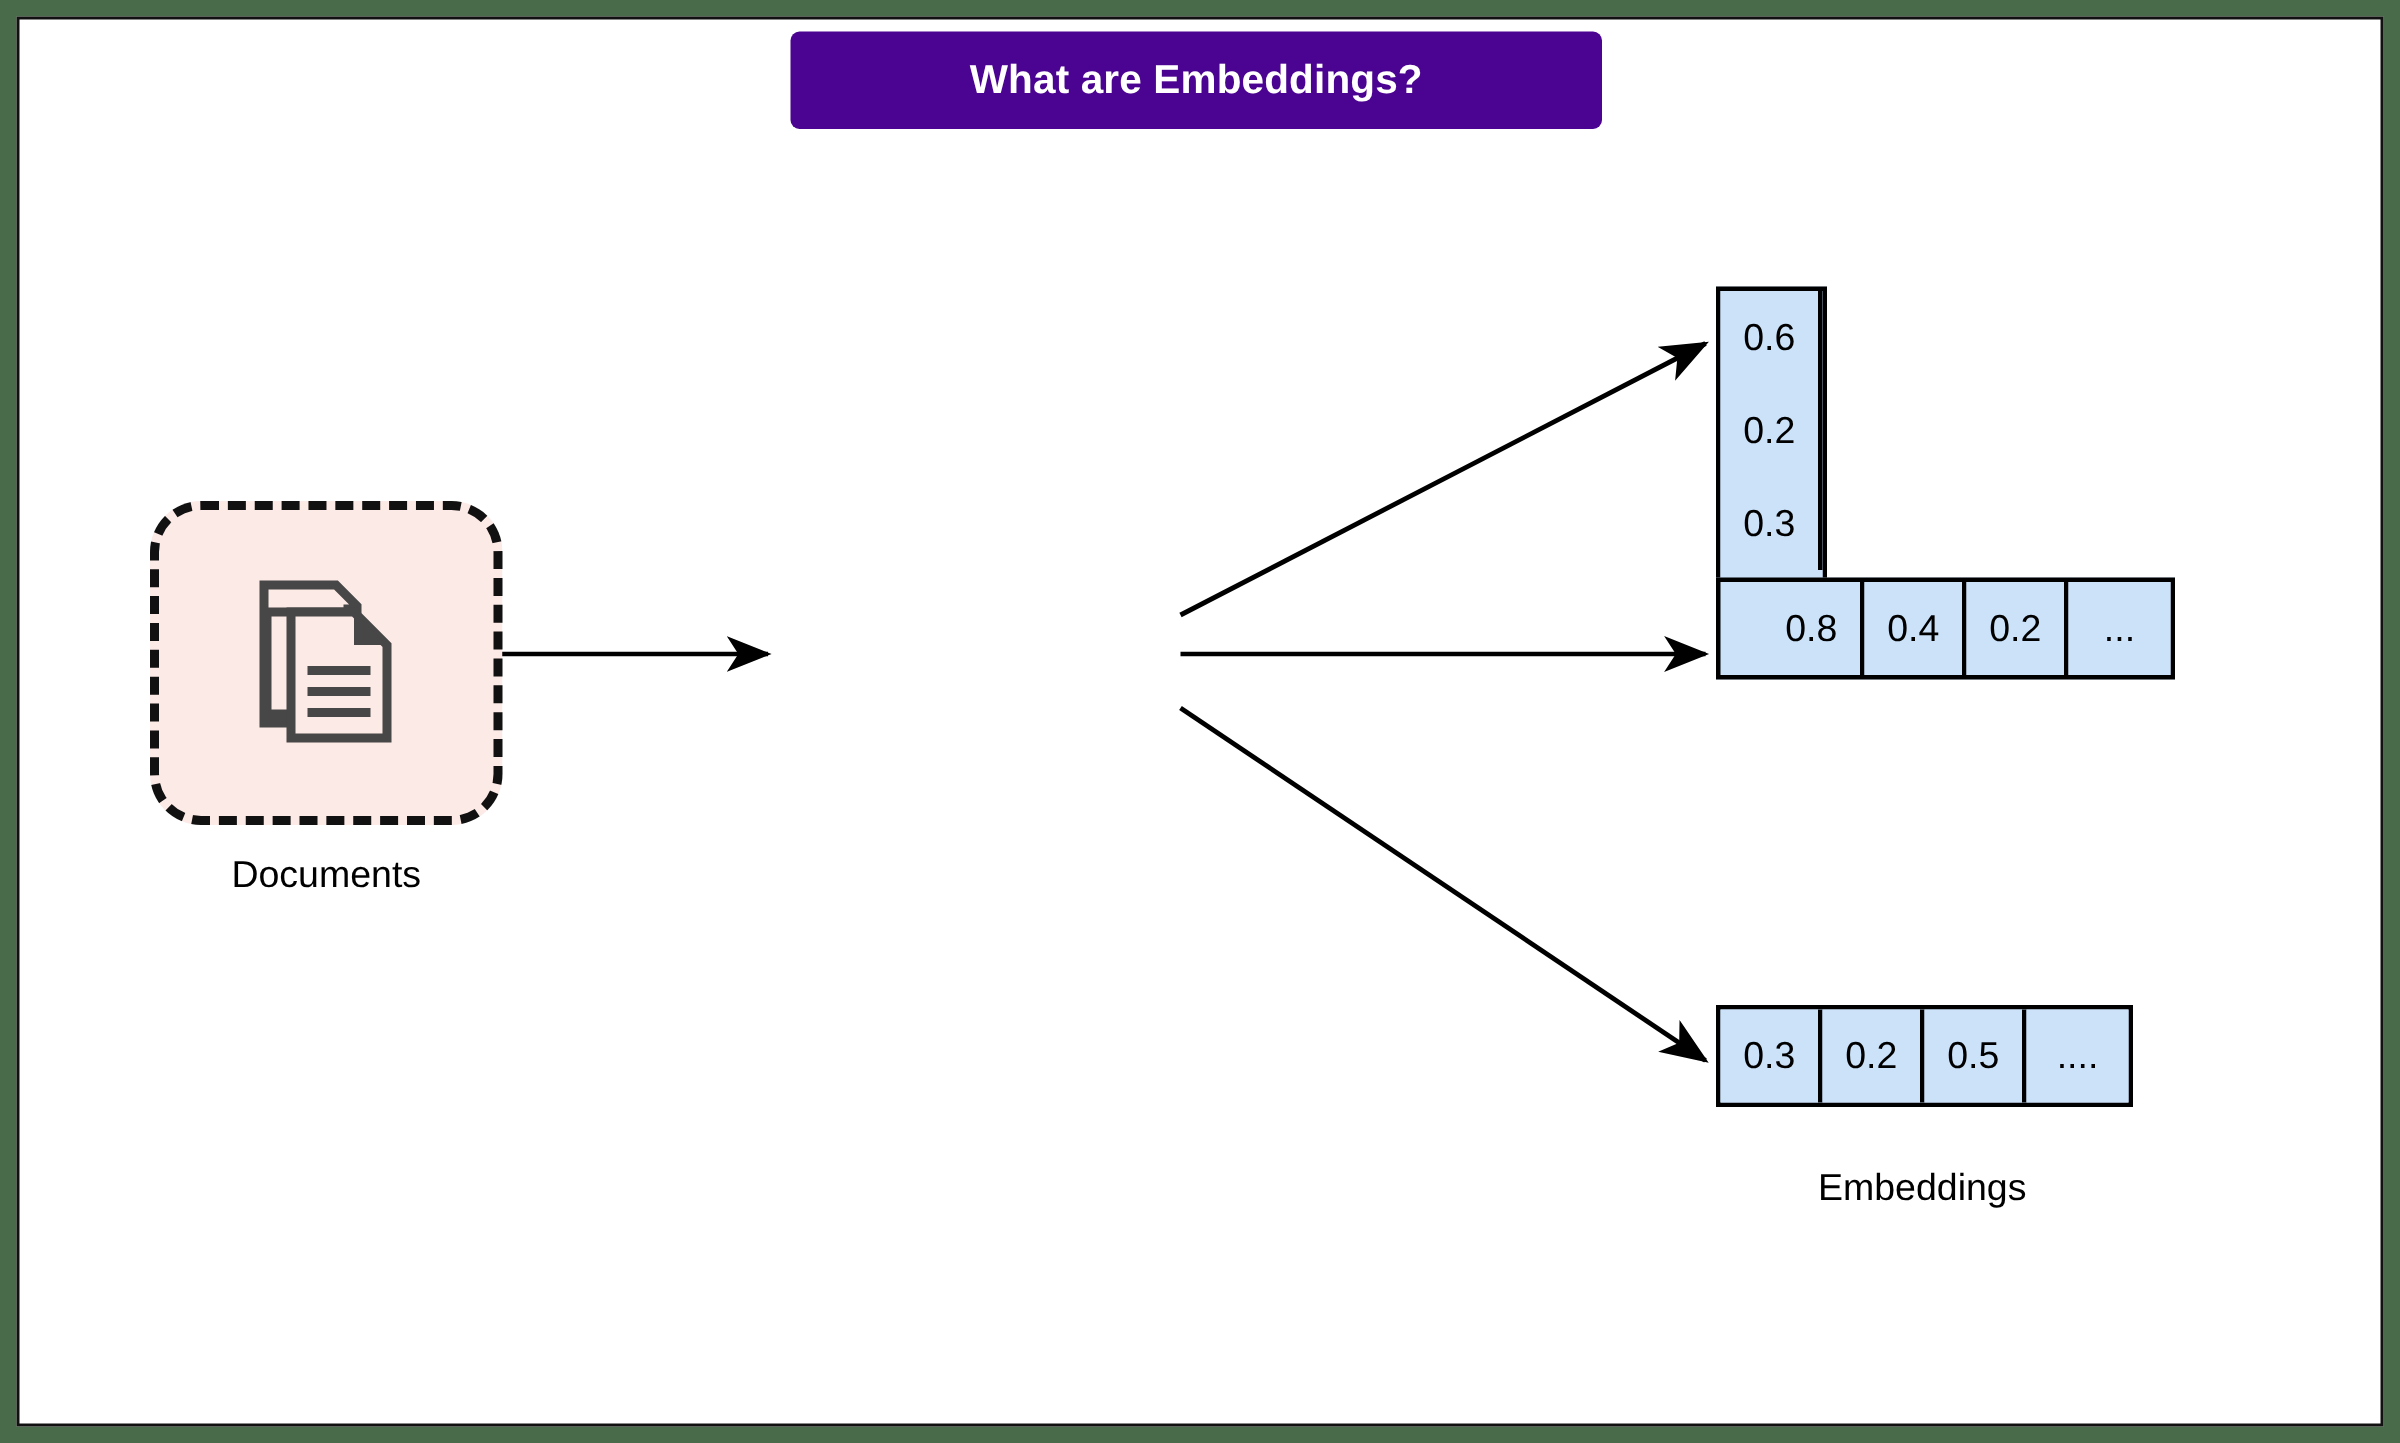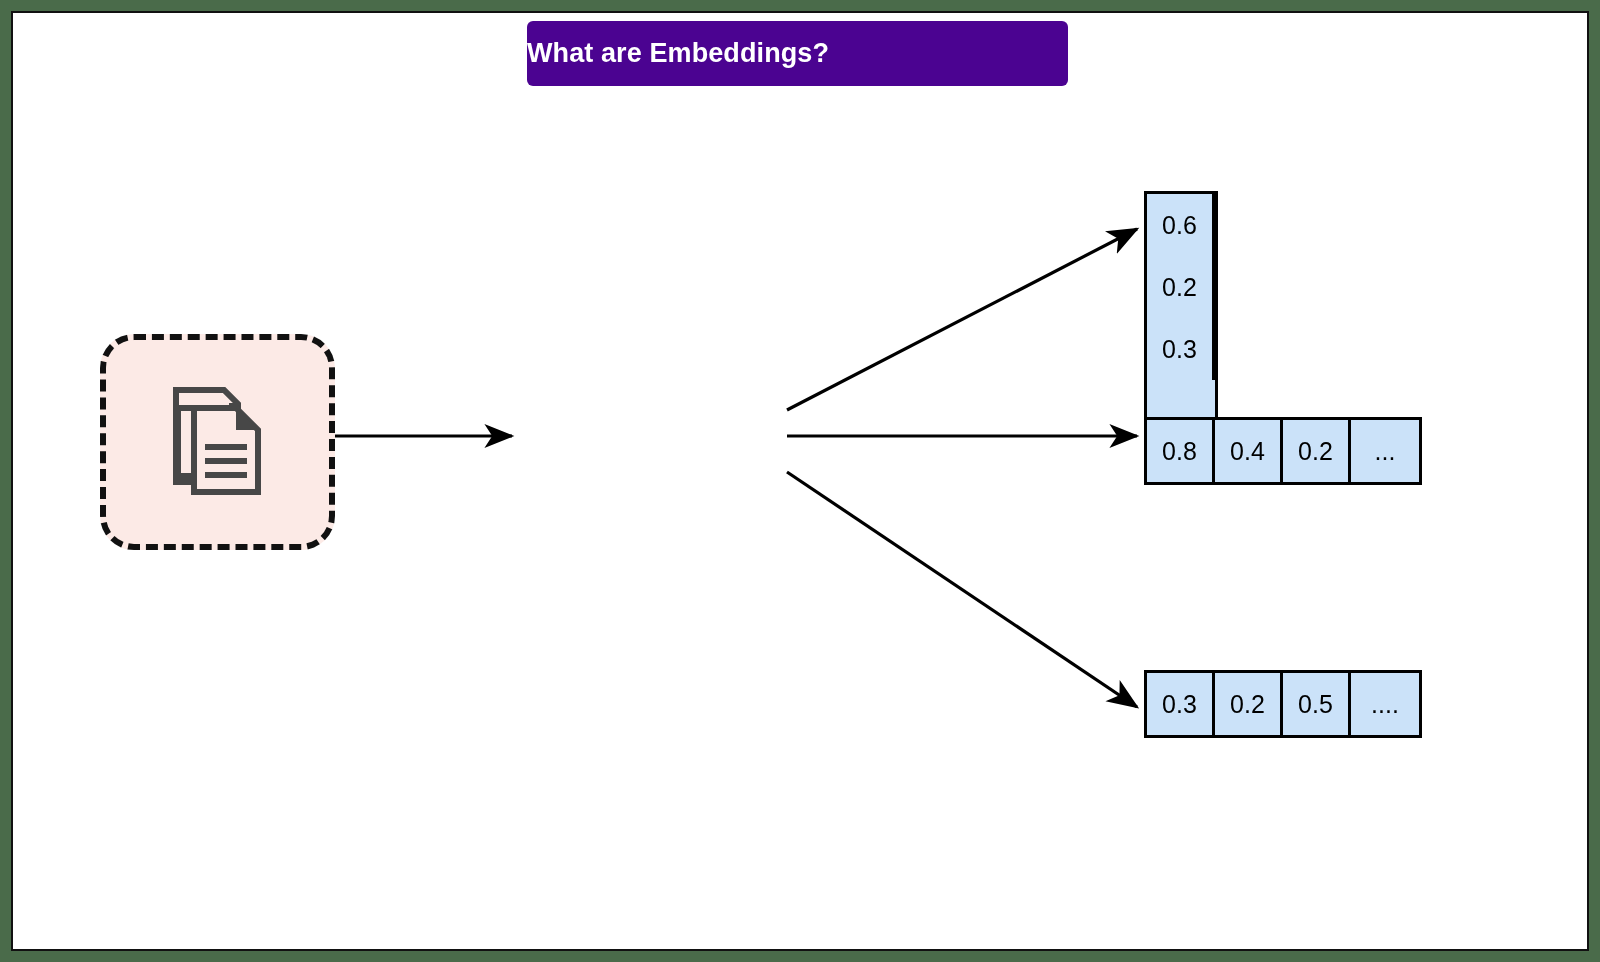--- a/index.html
+++ b/index.html
@@ -31,21 +31,21 @@
   #title-banner {
     position: absolute;
     left: 514px;
     top: 8px;
     width: 541px;
     height: 65px;
     background: #4b0391;
     border-radius: 6px;
     display: flex;
     align-items: center;
-    justify-content: flex-start;
+    justify-content: center;
   }
   #title-text {
     color: #ffffff;
     font-size: 27px;
     font-weight: bold;
     letter-spacing: 0.1px;
     white-space: nowrap;
   }
   
   #documents-box {
@@ -110,21 +110,21 @@
     display: flex;
     align-items: center;
     justify-content: center;
     font-size: 25px;
     color: #000000;
     border-right: 3px solid #000000;
     background: #cbe2f9;
   }
   .vector-cell:last-child { border-right: none; }
   #vector-0 { left: 1131px; top: 178px; flex-direction: column; }
-  #vector-1 { left: 1131px; top: 404px; }
+  #vector-1 { left: 1131px; top: 372px; padding-left: 28px; }
   #vector-2 { left: 1131px; top: 657px; }
   #embeddings-label {
     position: absolute;
     left: 1131px;
     top: 765px;
     width: 275px;
     text-align: center;
     font-size: 25px;
     color: #000000;
   }
@@ -162,20 +162,21 @@
 
         <path d="M22,22 H64 L86,44 V106 H22 Z" fill="#fceae6" stroke="#474747" stroke-width="6" stroke-linejoin="miter"></path>
 
         <path d="M64,22 L86,44 H64 Z" fill="#474747"></path>
 
         <rect x="33" y="58" width="42" height="6" fill="#474747"></rect>
         <rect x="33" y="72" width="42" height="6" fill="#474747"></rect>
         <rect x="33" y="86" width="42" height="6" fill="#474747"></rect>
       </svg>
     </div>
+    <div id="documents-label">Documents</div>
 
 
     <div class="vector-row" id="vector-0">
       <div class="vector-cell">0.6</div>
       <div class="vector-cell">0.2</div>
       <div class="vector-cell">0.3</div>
       <div class="vector-cell">...</div>
     </div>
 
     <div class="vector-row" id="vector-1">
@@ -185,15 +186,16 @@
       <div class="vector-cell">...</div>
     </div>
 
     <div class="vector-row" id="vector-2">
       <div class="vector-cell">0.3</div>
       <div class="vector-cell">0.2</div>
       <div class="vector-cell">0.5</div>
       <div class="vector-cell">....</div>
     </div>
 
+    <div id="embeddings-label">Embeddings</div>
 
   </div>
 </div>
 
 </body></html>

